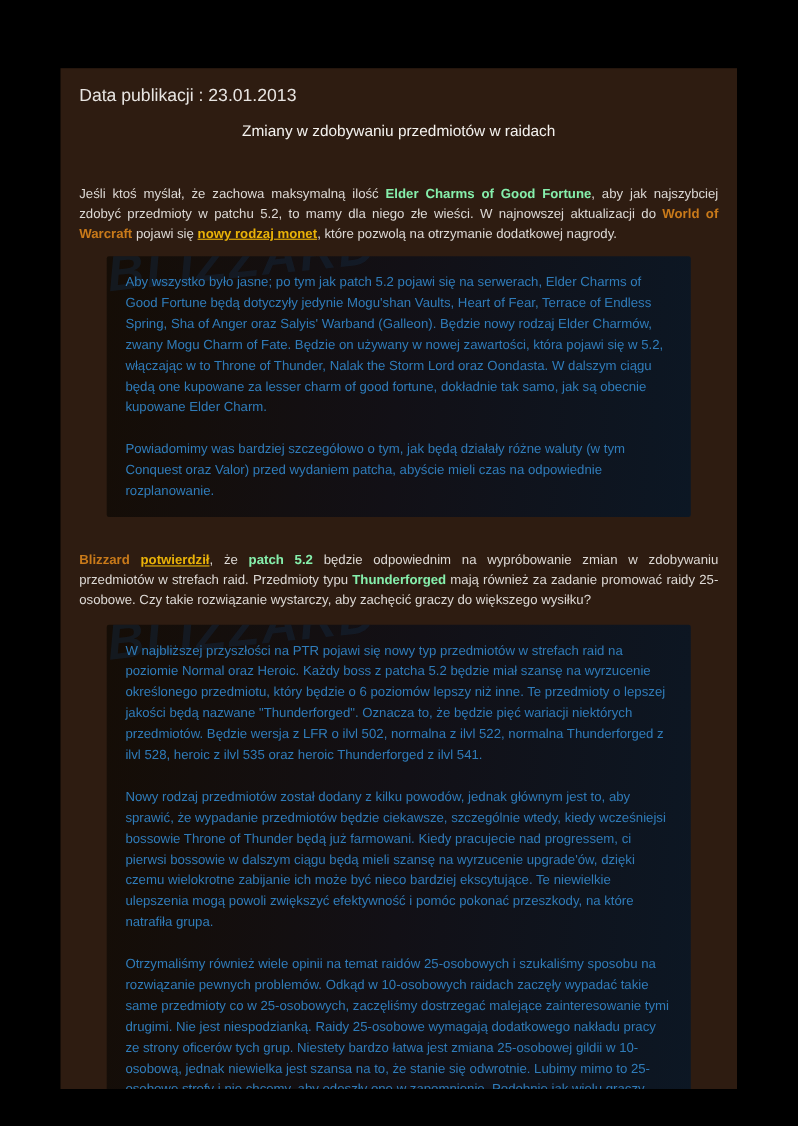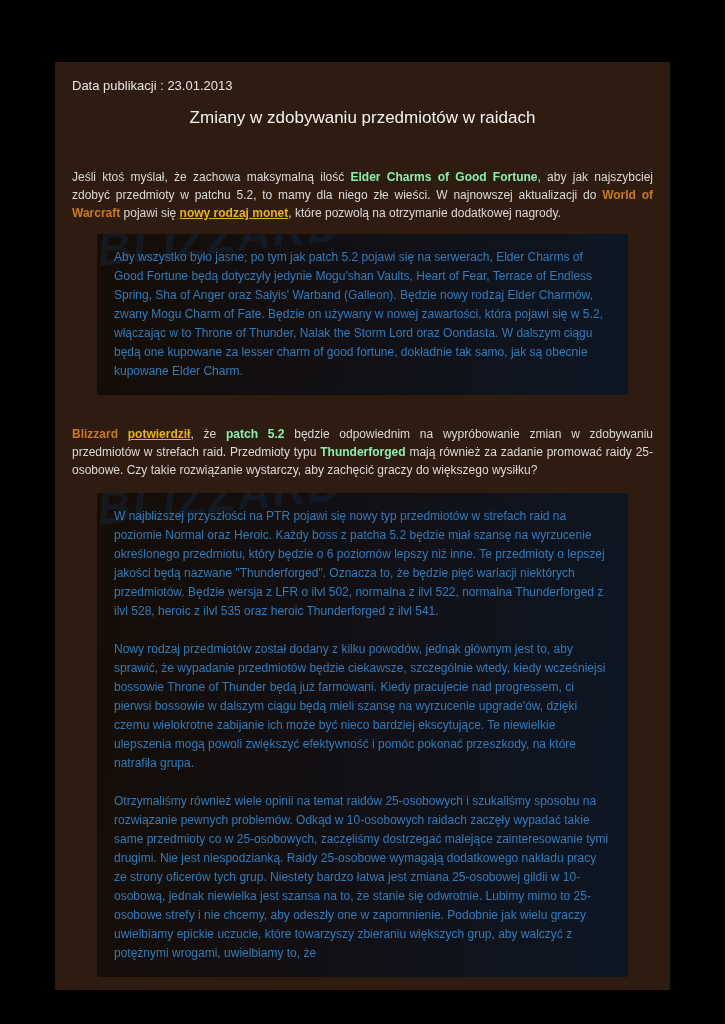--- a/index.html
+++ b/index.html
@@ -17,26 +17,26 @@
     top: 62px;
     width: 615px;
     height: 928px;
     background: #2e1c11;
     box-sizing: border-box;
     padding: 16px 17px 0 17px;
     overflow: hidden;
   }
   .pub-date {
     color: #e8e5e2;
-    font-size: 13px;
+    font-size: 16px;
     line-height: 1.2;
   }
   .title {
     color: #f4f2ef;
-    font-size: 17px;
+    font-size: 14px;
     font-weight: 400;
     text-align: center;
     margin: 14px 0 0 0;
   }
   .body-text {
     color: #ddd9d5;
     font-size: 12px;
     line-height: 18px;
     text-align: justify;
     margin: 40px 0 0 0;
@@ -92,20 +92,21 @@
 
   <div class="pub-date">Data publikacji : 23.01.2013</div>
 
   <h1 class="title">Zmiany w zdobywaniu przedmiotów w raidach</h1>
 
   <p class="body-text"><span>Jeśli ktoś myślał, że zachowa maksymalną ilość </span><span class="b">Elder Charms of Good Fortune</span><span>, aby jak najszybciej zdobyć przedmioty w patchu 5.2, to mamy dla niego złe wieści. W najnowszej aktualizacji do </span><span class="orange">World of Warcraft</span><span> pojawi się </span><a class="link">nowy rodzaj monet</a><span>, które pozwolą na otrzymanie dodatkowej nagrody.</span></p>
 
   <div class="quote">
     <div class="watermark">BLIZZARD</div>
     <p>Aby wszystko było jasne; po tym jak patch 5.2 pojawi się na serwerach, Elder Charms of Good Fortune będą dotyczyły jedynie Mogu'shan Vaults, Heart of Fear, Terrace of Endless Spring, Sha of Anger oraz Salyis' Warband (Galleon). Będzie nowy rodzaj Elder Charmów, zwany Mogu Charm of Fate. Będzie on używany w nowej zawartości, która pojawi się w 5.2, włączając w to Throne of Thunder, Nalak the Storm Lord oraz Oondasta. W dalszym ciągu będą one kupowane za lesser charm of good fortune, dokładnie tak samo, jak są obecnie kupowane Elder Charm.</p>
+    <p>Powiadomimy was bardziej szczegółowo o tym, jak będą działały różne waluty (w tym Conquest oraz Valor) przed wydaniem patcha, abyście mieli czas na odpowiednie rozplanowanie.</p>
   </div>
 
   <p class="body-text mid"><span class="orange">Blizzard</span><span> </span><a class="link">potwierdził</a><span>, że </span><span class="b">patch 5.2</span><span> będzie odpowiednim na wypróbowanie zmian w zdobywaniu przedmiotów w strefach raid. Przedmioty typu </span><span class="b">Thunderforged</span><span> mają również za zadanie promować raidy 25-osobowe. Czy takie rozwiązanie wystarczy, aby zachęcić graczy do większego wysiłku?</span></p>
 
   <div class="quote second">
     <div class="watermark">BLIZZARD</div>
     <p>W najbliższej przyszłości na PTR pojawi się nowy typ przedmiotów w strefach raid na poziomie Normal oraz Heroic. Każdy boss z patcha 5.2 będzie miał szansę na wyrzucenie określonego przedmiotu, który będzie o 6 poziomów lepszy niż inne. Te przedmioty o lepszej jakości będą nazwane "Thunderforged". Oznacza to, że będzie pięć wariacji niektórych przedmiotów. Będzie wersja z LFR o ilvl 502, normalna z ilvl 522, normalna Thunderforged z ilvl 528, heroic z ilvl 535 oraz heroic Thunderforged z ilvl 541.</p>
     <p>Nowy rodzaj przedmiotów został dodany z kilku powodów, jednak głównym jest to, aby sprawić, że wypadanie przedmiotów będzie ciekawsze, szczególnie wtedy, kiedy wcześniejsi bossowie Throne of Thunder będą już farmowani. Kiedy pracujecie nad progressem, ci pierwsi bossowie w dalszym ciągu będą mieli szansę na wyrzucenie upgrade'ów, dzięki czemu wielokrotne zabijanie ich może być nieco bardziej ekscytujące. Te niewielkie ulepszenia mogą powoli zwiększyć efektywność i pomóc pokonać przeszkody, na które natrafiła grupa.</p>
     <p>Otrzymaliśmy również wiele opinii na temat raidów 25-osobowych i szukaliśmy sposobu na rozwiązanie pewnych problemów. Odkąd w 10-osobowych raidach zaczęły wypadać takie same przedmioty co w 25-osobowych, zaczęliśmy dostrzegać malejące zainteresowanie tymi drugimi. Nie jest niespodzianką. Raidy 25-osobowe wymagają dodatkowego nakładu pracy ze strony oficerów tych grup. Niestety bardzo łatwa jest zmiana 25-osobowej gildii w 10-osobową, jednak niewielka jest szansa na to, że stanie się odwrotnie. Lubimy mimo to 25-osobowe strefy i nie chcemy, aby odeszły one w zapomnienie. Podobnie jak wielu graczy uwielbiamy epickie uczucie, które towarzyszy zbieraniu większych grup, aby walczyć z potężnymi wrogami, uwielbiamy to, że</p>
   </div>

